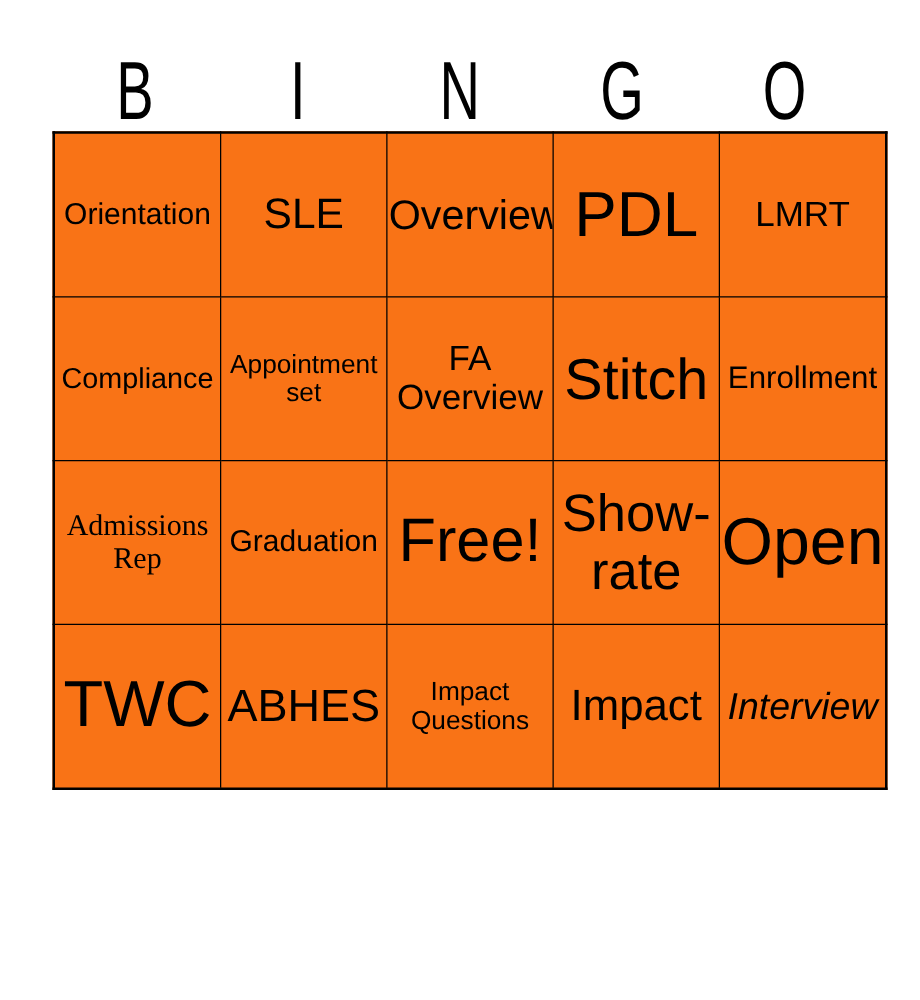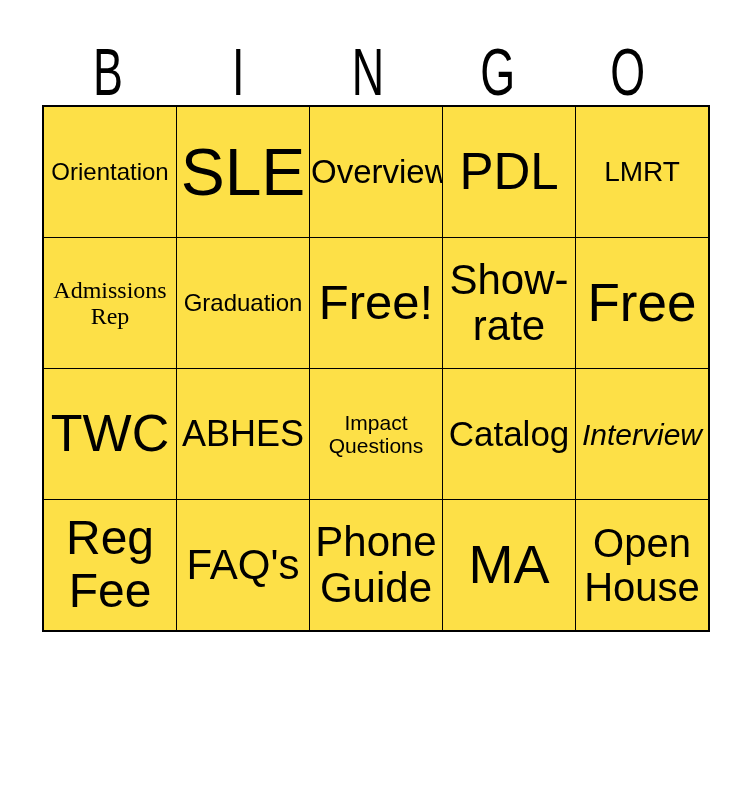--- a/index.html
+++ b/index.html
@@ -40,21 +40,21 @@
     transform-origin: center;
     font-weight: 400;
     color: #000000;
   }
   .grid-table {
     position: absolute;
     left: 42px;
     top: 105px;
     border-collapse: collapse;
     border: 2px solid #000000;
-    background: #fde047;
+    background: #f97316;
     table-layout: fixed;
   }
   .grid-table td {
     width: 130px;
     min-width: 130px;
     max-width: 130px;
     height: 130px;
     border: 1.5px solid #000000;
     text-align: center;
     vertical-align: middle;
@@ -82,41 +82,41 @@
         <span class="letter">G</span>
       </div>
       <div class="letter-cell">
         <span class="letter">O</span>
       </div>
     </div>
   <table class="grid-table">
     <tbody>
         <tr>
           <td style="font-size: 24px;"><span>Orientation</span></td>
-          <td style="font-size: 66px;"><span>SLE</span></td>
+          <td style="font-size: 34px;"><span>SLE</span></td>
           <td style="font-size: 33px;"><span>Overview</span></td>
           <td style="font-size: 51px; margin-top: 47px;"><span>PDL</span></td>
           <td style="font-size: 28px;"><span>LMRT</span></td>
+        </tr>
+        <tr>
+          <td style="font-size: 23px;"><span>Compliance</span></td>
+          <td style="font-size: 21px;"><span>Appointment set</span></td>
+          <td style="font-size: 28px;"><span>FA Overview</span></td>
+          <td style="font-size: 46px;"><span>Stitch</span></td>
+          <td style="font-size: 25px;"><span>Enrollment</span></td>
         </tr>
         <tr>
           <td style="font-size: 24px; font-family: Liberation Serif, serif;"><span>Admissions Rep</span></td>
           <td style="font-size: 24px;"><span>Graduation</span></td>
           <td style="font-size: 49px;"><span>Free!</span></td>
           <td style="font-size: 42px; border-radius: 30px;"><span>Show-rate</span></td>
-          <td style="font-size: 53px;"><span>Free</span></td>
+          <td style="font-size: 53px;"><span>Open</span></td>
         </tr>
         <tr>
           <td style="font-size: 52px; margin-left: 42px;"><span>TWC</span></td>
           <td style="font-size: 36px;"><span>ABHES</span></td>
           <td style="font-size: 21px;"><span>Impact Questions</span></td>
-          <td style="font-size: 35px;"><span>Catalog</span></td>
+          <td style="font-size: 35px;"><span>Impact</span></td>
           <td style="font-size: 30px; font-style: italic;"><span>Interview</span></td>
-        </tr>
-        <tr>
-          <td style="font-size: 48px;"><span>Reg Fee</span></td>
-          <td style="font-size: 42px;"><span>FAQ's</span></td>
-          <td style="font-size: 42px;"><span>Phone Guide</span></td>
-          <td style="font-size: 54px;"><span>MA</span></td>
-          <td style="font-size: 40px;"><span>Open House</span></td>
         </tr>
       </tbody>
   </table>
 </div>
 
 </body></html>

